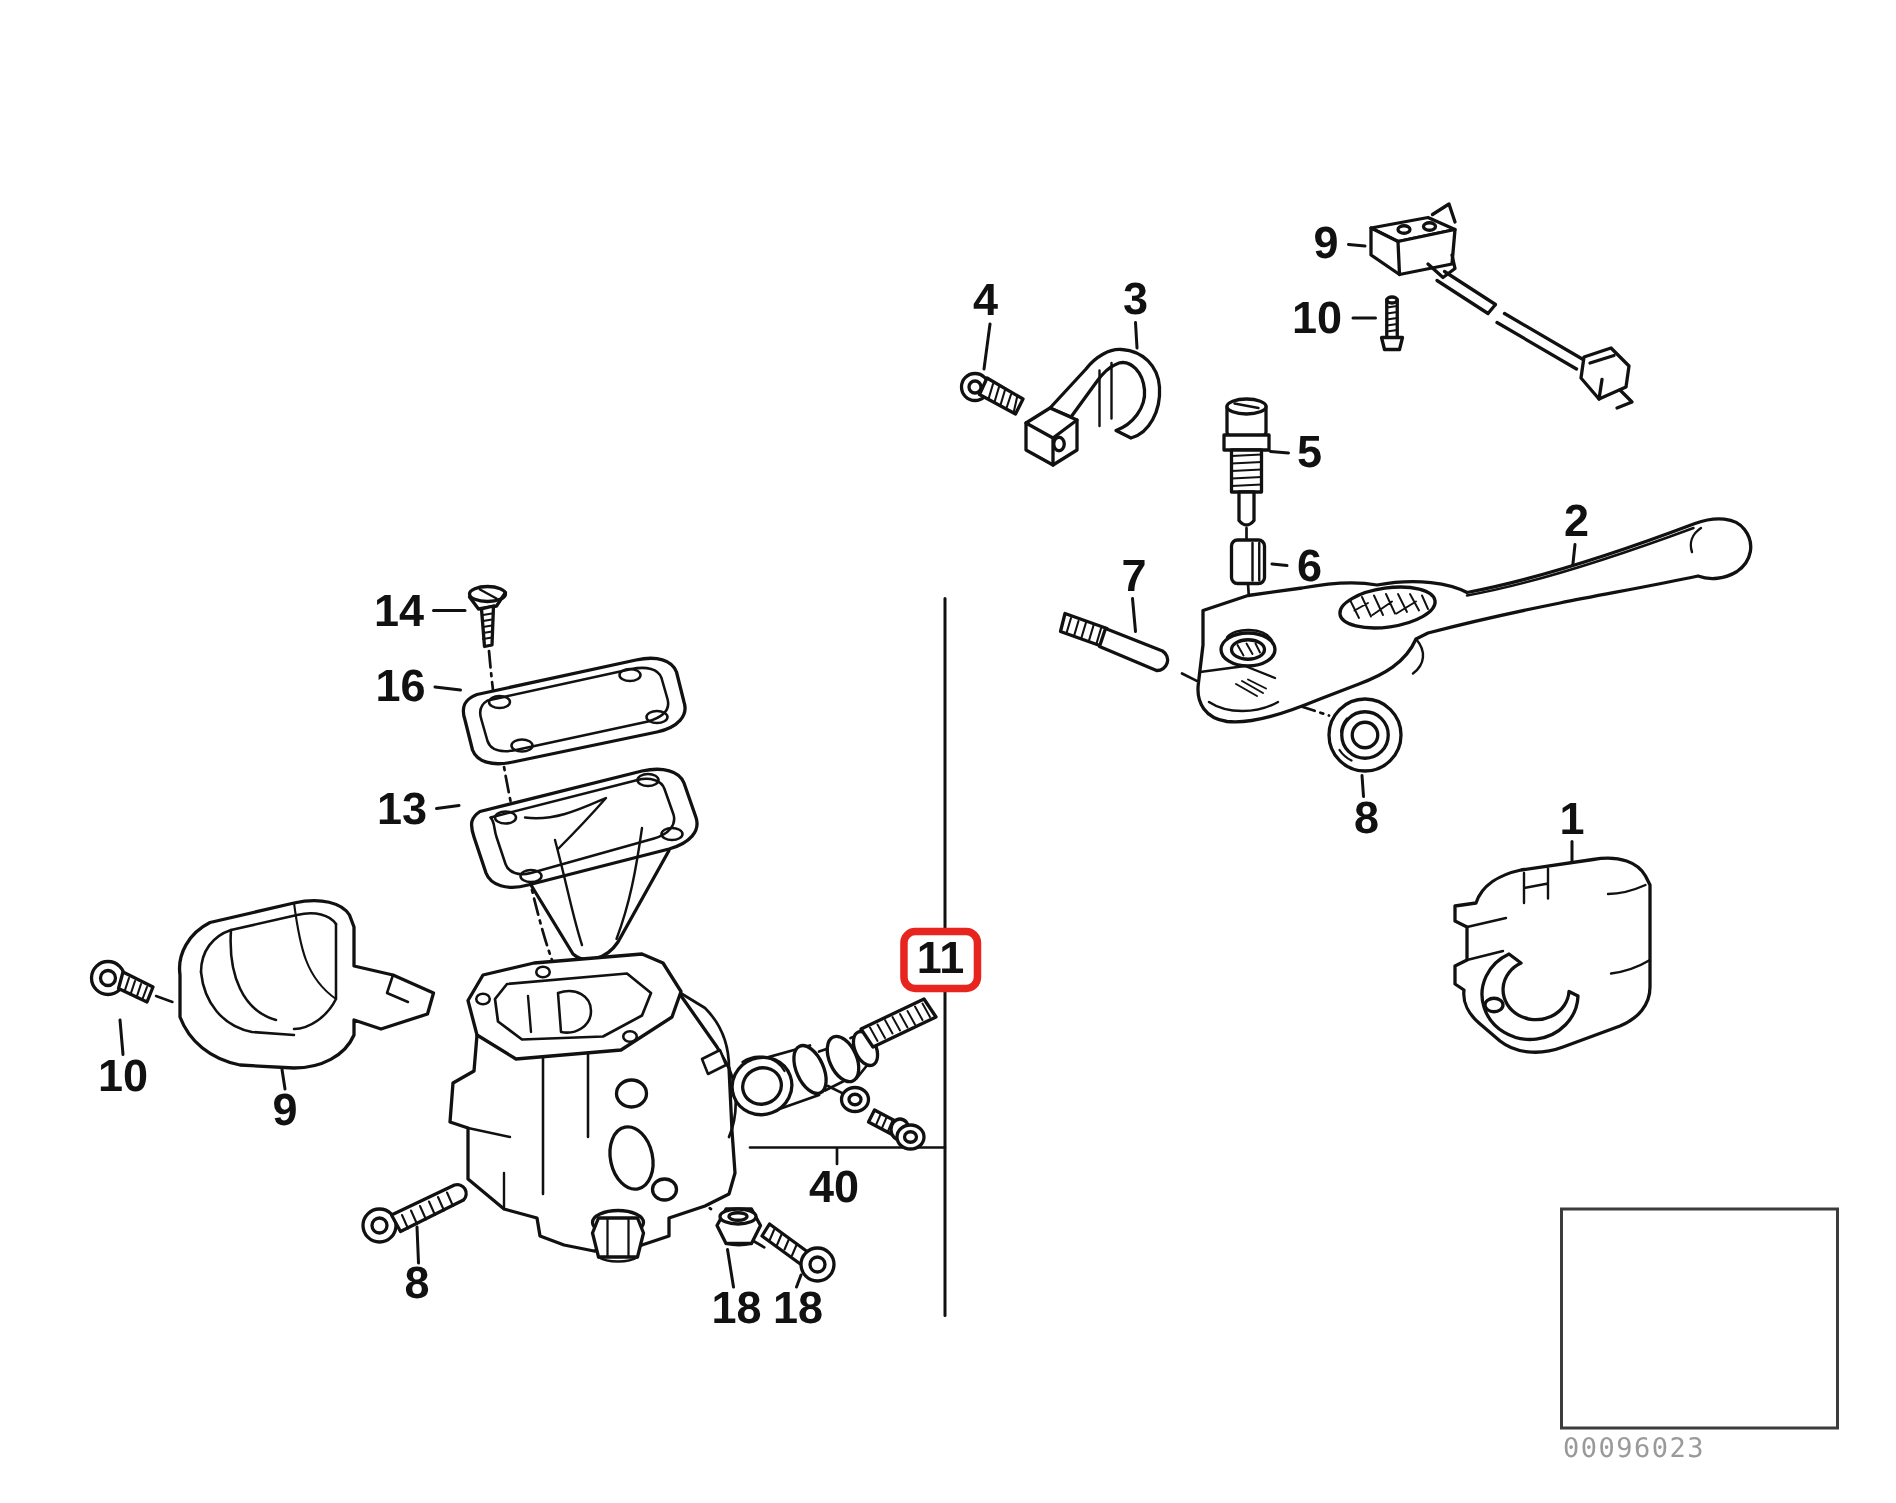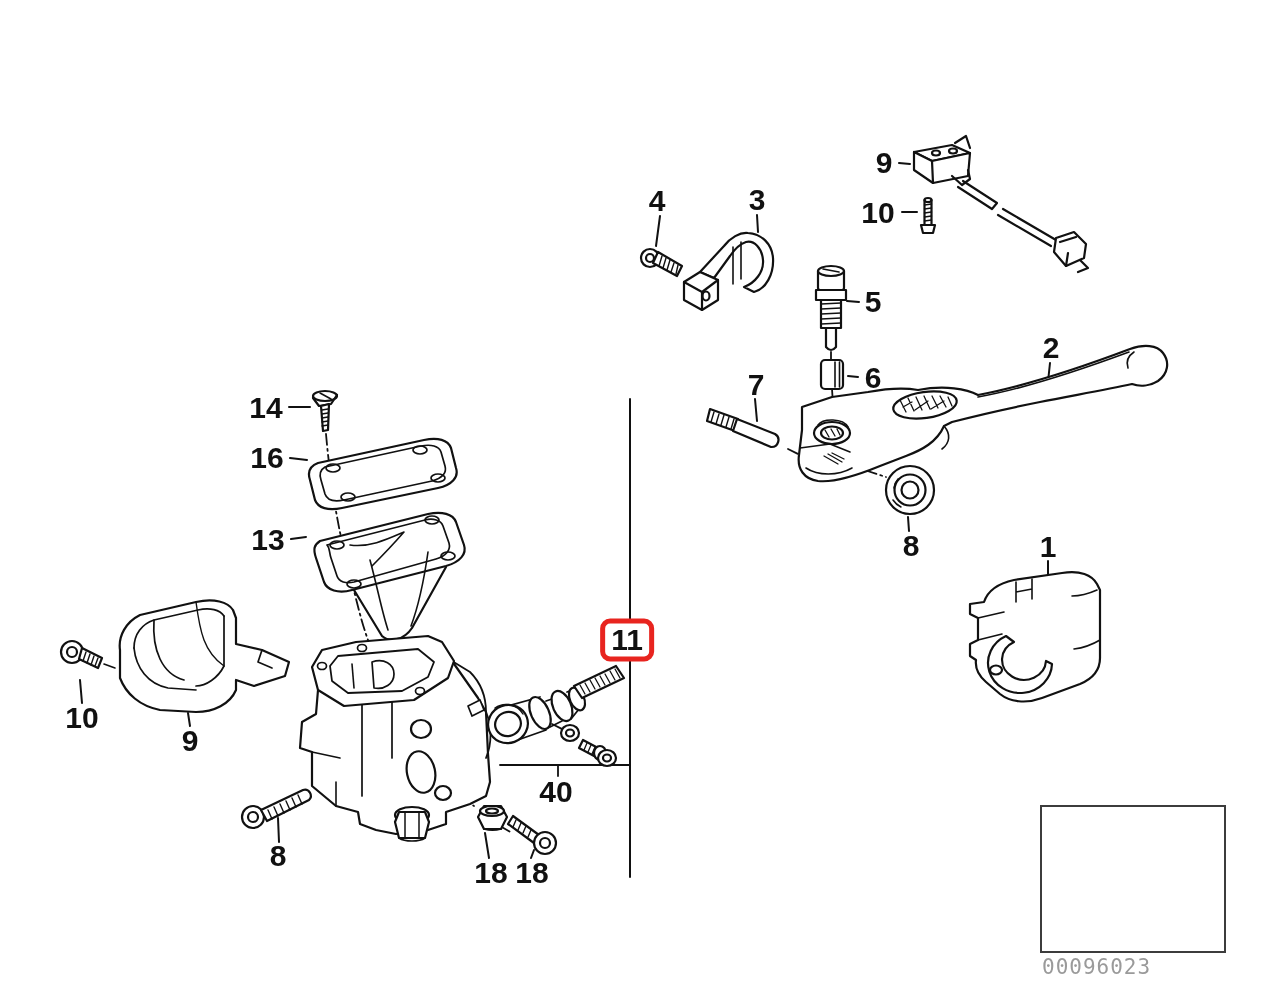--- a/index.html
+++ b/index.html
@@ -17,21 +17,21 @@
     border:5px solid #e8241f;border-radius:10px;background:#fff;
     padding:1px 6px 2px 6px;
   }
   .thumb-box{
     position:absolute;left:1040px;top:805px;width:186px;height:148px;
     border:2px solid #3c3c3c;box-sizing:border-box;background:#fff;
   }
   .image-number{
     position:absolute;left:1042px;top:955px;
     font-family:"DejaVu Sans Mono","Liberation Mono",monospace;
-    font-size:21px;letter-spacing:1px;color:#9a9a9a;
+    font-size:18px;letter-spacing:1px;color:#9a9a9a;
   }
 </style>
 </head>
 <body>
 
 <div class="stage">
 
 <svg class="art" width="1264" height="1002" viewBox="0 0 1264 1002">
   <g stroke="#111" fill="none" stroke-width="2.2" stroke-linecap="round" stroke-linejoin="round">
 

